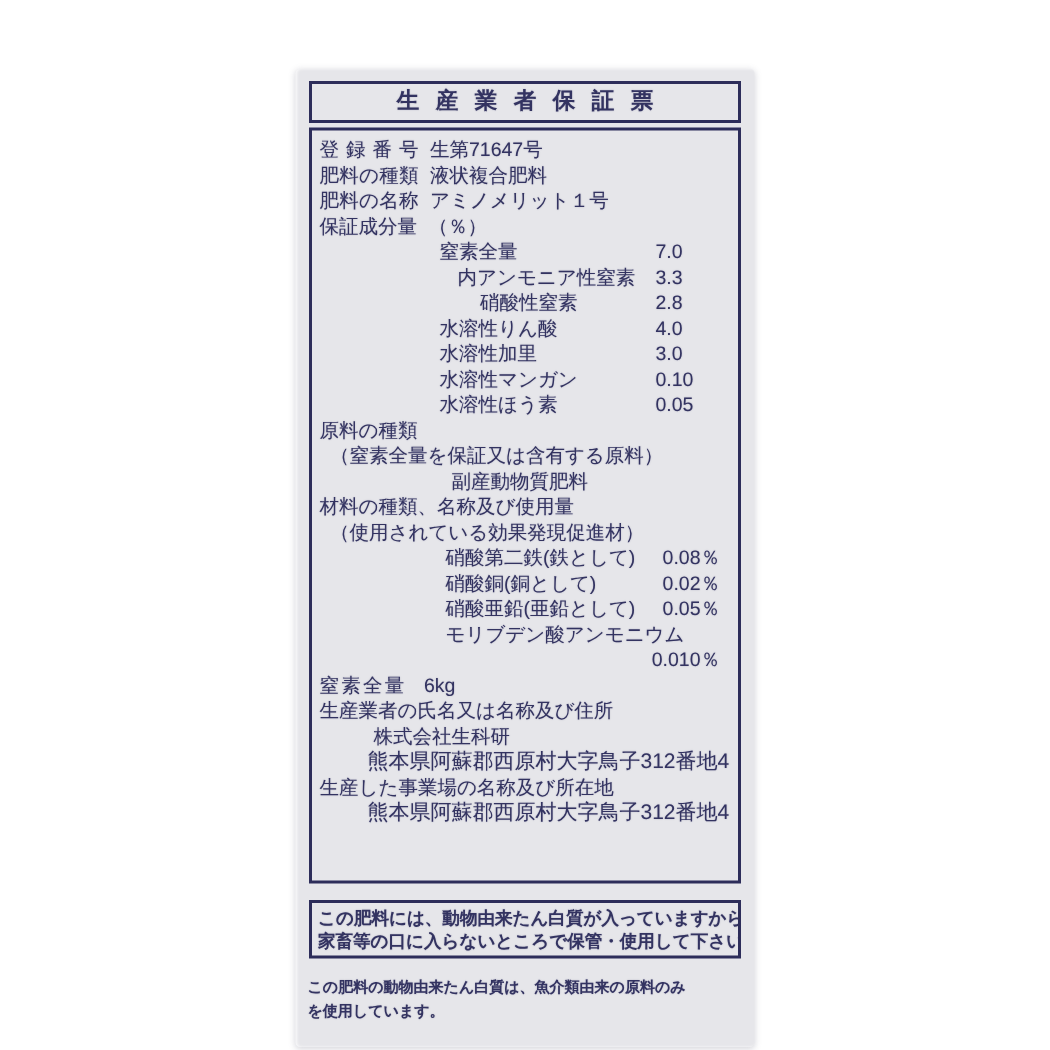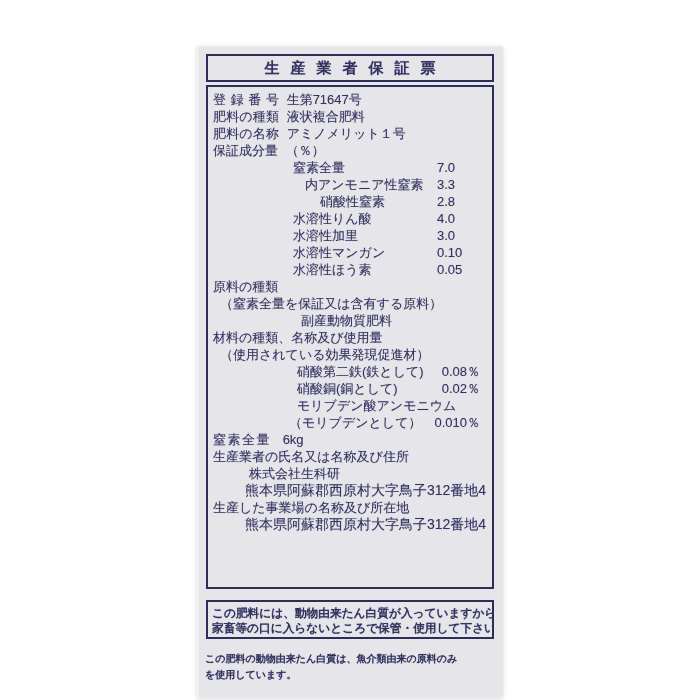--- a/index.html
+++ b/index.html
@@ -130,24 +130,27 @@
 
     <div class="row ind-mat">
       <span>硝酸第二鉄(鉄として)</span>
       <span class="pct">0.08％</span>
     </div>
     <div class="row ind-mat">
       <span>硝酸銅(銅として)</span>
       <span class="pct">0.02％</span>
     </div>
     <div class="row ind-mat">
+      <span>硝酸亜鉛(亜鉛として)</span>
+      <span class="pct">0.05％</span>
+    </div>
+    <div class="row ind-mat">
       <span>モリブデン酸アンモニウム</span>
     </div>
     <div class="row ind-mat2">
-      <span>（モリブデンとして）</span>
       <span class="pct">0.010％</span>
     </div>
 
     <div class="row">
       <span class="nw-label">窒素全量</span>
       <span class="nw-val">6kg</span>
     </div>
 
     <div class="row">
       <span>生産業者の氏名又は名称及び住所</span>

